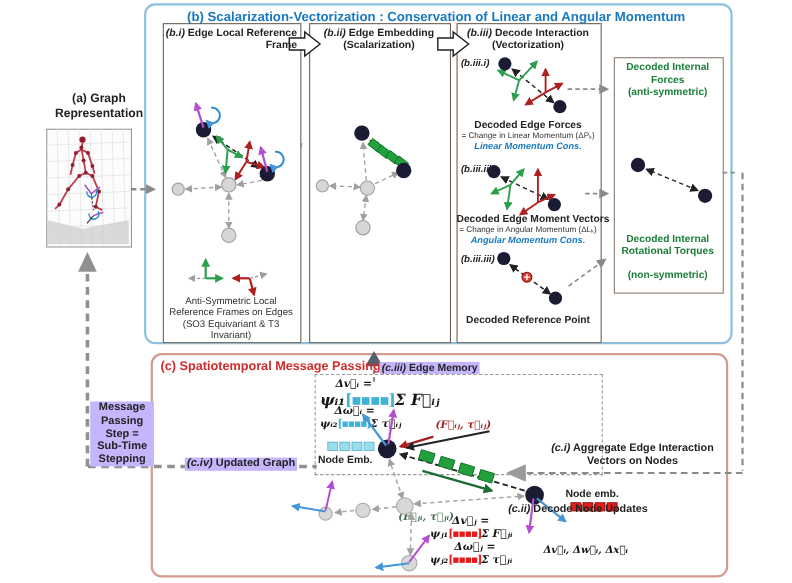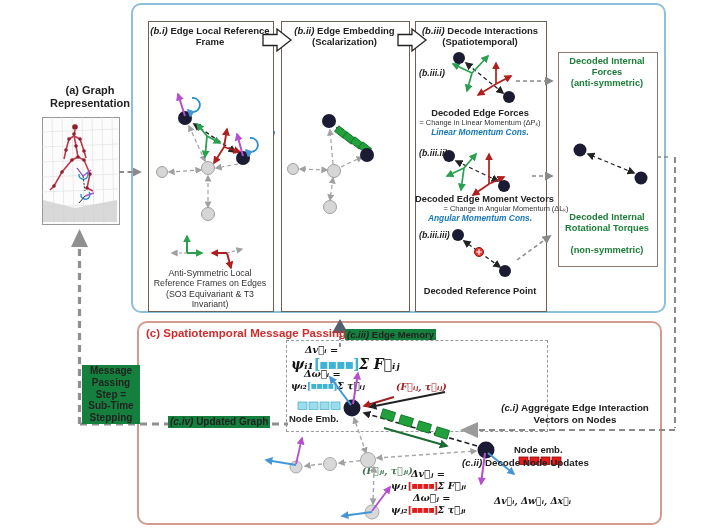--- a/index.html
+++ b/index.html
@@ -18,21 +18,21 @@
   #plot-box{left:42px;top:117px;width:76px;height:106px;border:1px solid #999;background:#fcfcfc;position:absolute;z-index:1;}
   #em-box{left:286px;top:340px;width:260px;height:90px;border:1.5px dashed #9a9a9a;position:absolute;z-index:1;}
   #gfx{position:absolute;left:0;top:0;z-index:2;}
   .txt{z-index:3;}
   .blue{color:#1879bf;}
   .red{color:#d22b2b;}
   .green{color:#1a7e38;}
   .dkred{color:#a12020;}
   .sq-c{color:#3fb3d6;font-style:normal;letter-spacing:-1px;}
   .sq-r{color:#e31b1b;font-style:normal;letter-spacing:-1px;}
-  .wbg{background:#15803d;padding:0 2px;}
+  .wbg{background:#c4b5fd;padding:0 2px;}
   ul.blt{margin:0;padding-left:11px;}
   ul.blt li{margin-bottom:5px;}
 </style>
 </head>
 <body>
 
 <div id="canvas">
 
   <div id="b-outer" class="outer"></div>
   <div id="c-outer" class="outer"></div>
@@ -289,50 +289,51 @@
       <line x1="353" y1="404" x2="358" y2="373" stroke="#b44fd0" stroke-width="2" marker-end="url(#mMag)"></line>
       <line x1="485" y1="453" x2="481" y2="484" stroke="#b44fd0" stroke-width="2" marker-end="url(#mMag)"></line>
       <line x1="488" y1="453" x2="514" y2="474" stroke="#4596d8" stroke-width="2" marker-end="url(#mBlue)"></line>
     </g>
   </svg>
 
   <div class="lbl txt b ctr wbg" style="left:82px;top:365px;width:54px;font-size:10px;">Message Passing Step = Sub-Time Stepping</div>
 
   <div class="lbl txt b ctr" style="left:40px;top:84px;width:100px;font-size:11px;">(a) Graph Representation</div>
 
-
-  <div class="lbl txt b ctr" style="left:150px;top:25px;width:120px;font-size:9.5px;"><span class="num">(b.i)</span> <span>Edge Local Reference Frame</span></div>
+  <div class="lbl txt b ctr blue nw" style="left:131px;top:8px;width:531px;font-size:12px;">(b) Scalarization-Vectorization : Conservation of Linear and Angular Momentum</div>
+
+  <div class="lbl txt b ctr" style="left:150px;top:25px;width:120px;font-size:9.5px;text-align:right;"><span class="num">(b.i)</span> <span>Edge Local Reference Frame</span></div>
   <div class="math" style="left:163px;top:82px;font-size:8.5px;color:#8a3fb0;">v⃗ᵢ</div>
   <div class="math" style="left:205px;top:87px;font-size:8.5px;color:#1a6fa8;">ω⃗ᵢ</div>
   <div class="math" style="left:168px;top:107px;font-size:8.5px;">hᵢ</div>
   <div class="math" style="left:171px;top:125px;font-size:8.5px;">x⃗ᵢ</div>
   <div class="math" style="left:224px;top:119px;font-size:8.5px;color:#8a3fb0;">v⃗ⱼ</div>
   <div class="math" style="left:259px;top:127px;font-size:8.5px;color:#1a6fa8;">ω⃗ⱼ</div>
   <div class="math" style="left:251px;top:153px;font-size:8.5px;">hⱼ</div>
   <div class="math" style="left:234px;top:167px;font-size:8.5px;">x⃗ⱼ</div>
   <div class="lbl txt ctr" style="left:152px;top:268px;width:116px;font-size:8.8px;color:#333;">Anti-Symmetric Local Reference Frames on Edges (SO3 Equivariant &amp; T3 Invariant)</div>
 
   <div class="lbl txt b ctr" style="left:283px;top:25px;width:123px;font-size:9.5px;"><span class="num">(b.ii)</span> <span>Edge Embedding (Scalarization)</span></div>
   <div class="math" style="left:317px;top:125px;font-size:9px;">i</div>
   <div class="math" style="left:368px;top:162px;font-size:9px;">j</div>
 
-  <div class="lbl txt b ctr" style="left:417px;top:25px;width:126px;font-size:9.5px;"><span class="num">(b.iii)</span> <span>Decode Interactions (Spatiotemporal)</span></div>
-  <div class="lbl txt num nw" style="left:419px;top:52px;font-size:8.8px;margin-top:16px;">(b.iii.i)</div>
+  <div class="lbl txt b ctr" style="left:417px;top:25px;width:126px;font-size:9.5px;"><span class="num">(b.iii)</span> <span>Decode Interaction (Vectorization)</span></div>
+  <div class="lbl txt num nw" style="left:419px;top:52px;font-size:8.8px;">(b.iii.i)</div>
   <div class="math" style="left:468px;top:49px;font-size:9.3px;">F⃗ᵢⱼ = ΔPᵢ</div>
   <div class="math" style="left:441px;top:79px;font-size:9.3px;">F⃗ⱼᵢ = ΔPⱼ</div>
   <div class="math" style="left:443px;top:91px;font-size:8.8px;">(= −ΔPᵢ)</div>
   <div class="lbl txt b ctr nw" style="left:417px;top:108px;width:126px;font-size:9.3px;">Decoded Edge Forces</div>
   <div class="lbl txt ctr nw" style="left:411px;top:119px;width:138px;font-size:7.4px;color:#333;">= Change in Linear Momentum (ΔPₖ)</div>
   <div class="lbl txt b ctr blue nw" style="left:417px;top:128px;width:126px;font-size:8.4px;font-style:italic;">Linear Momentum Cons.</div>
   <div class="lbl txt num nw" style="left:419px;top:148px;font-size:8.8px;">(b.iii.ii)</div>
   <div class="math" style="left:417px;top:163px;font-size:9.3px;">A⃗ᵢⱼ = ΔLᵢ</div>
   <div class="math" style="left:493px;top:155px;font-size:9.3px;">A⃗ⱼᵢ = ΔLⱼ</div>
   <div class="math" style="left:495px;top:167px;font-size:8.8px;">(= −ΔLᵢ)</div>
   <div class="lbl txt b ctr nw" style="left:415px;top:194px;width:130px;font-size:9.3px;">Decoded Edge Moment Vectors</div>
-  <div class="lbl txt ctr nw" style="left:409px;top:205px;width:142px;font-size:7.4px;color:#333;padding-left:26px;">= Change in Angular Momentum (ΔLₖ)</div>
+  <div class="lbl txt ctr nw" style="left:409px;top:205px;width:142px;font-size:7.4px;color:#333;">= Change in Angular Momentum (ΔLₖ)</div>
   <div class="lbl txt b ctr blue nw" style="left:417px;top:214px;width:126px;font-size:8.4px;font-style:italic;">Angular Momentum Cons.</div>
   <div class="lbl txt num nw" style="left:419px;top:230px;font-size:8.8px;">(b.iii.iii)</div>
   <div class="math" style="left:428px;top:253px;font-size:9.3px;">x⃗₀ᵢⱼ = x⃗₀ⱼᵢ</div>
   <div class="math" style="left:446px;top:269px;font-size:9.3px;">= x⃗₀</div>
   <div class="lbl txt b ctr nw" style="left:417px;top:286px;width:126px;font-size:9.3px;">Decoded Reference Point</div>
 
   <div class="lbl txt b ctr green" style="left:560px;top:56px;width:94px;font-size:9.3px;">Decoded Internal Forces</div>
   <div class="lbl txt b ctr green" style="left:560px;top:78px;width:94px;font-size:9.3px;">(anti-symmetric)</div>
   <div class="math ctr" style="left:560px;top:103px;width:94px;font-size:9.3px;">τᵢⱼ =</div>
   <div class="math ctr" style="left:559px;top:115px;width:96px;font-size:7.2px;">A⃗ᵢⱼ − (x⃗ᵢ − x⃗₀)×F⃗ᵢⱼ</div>

